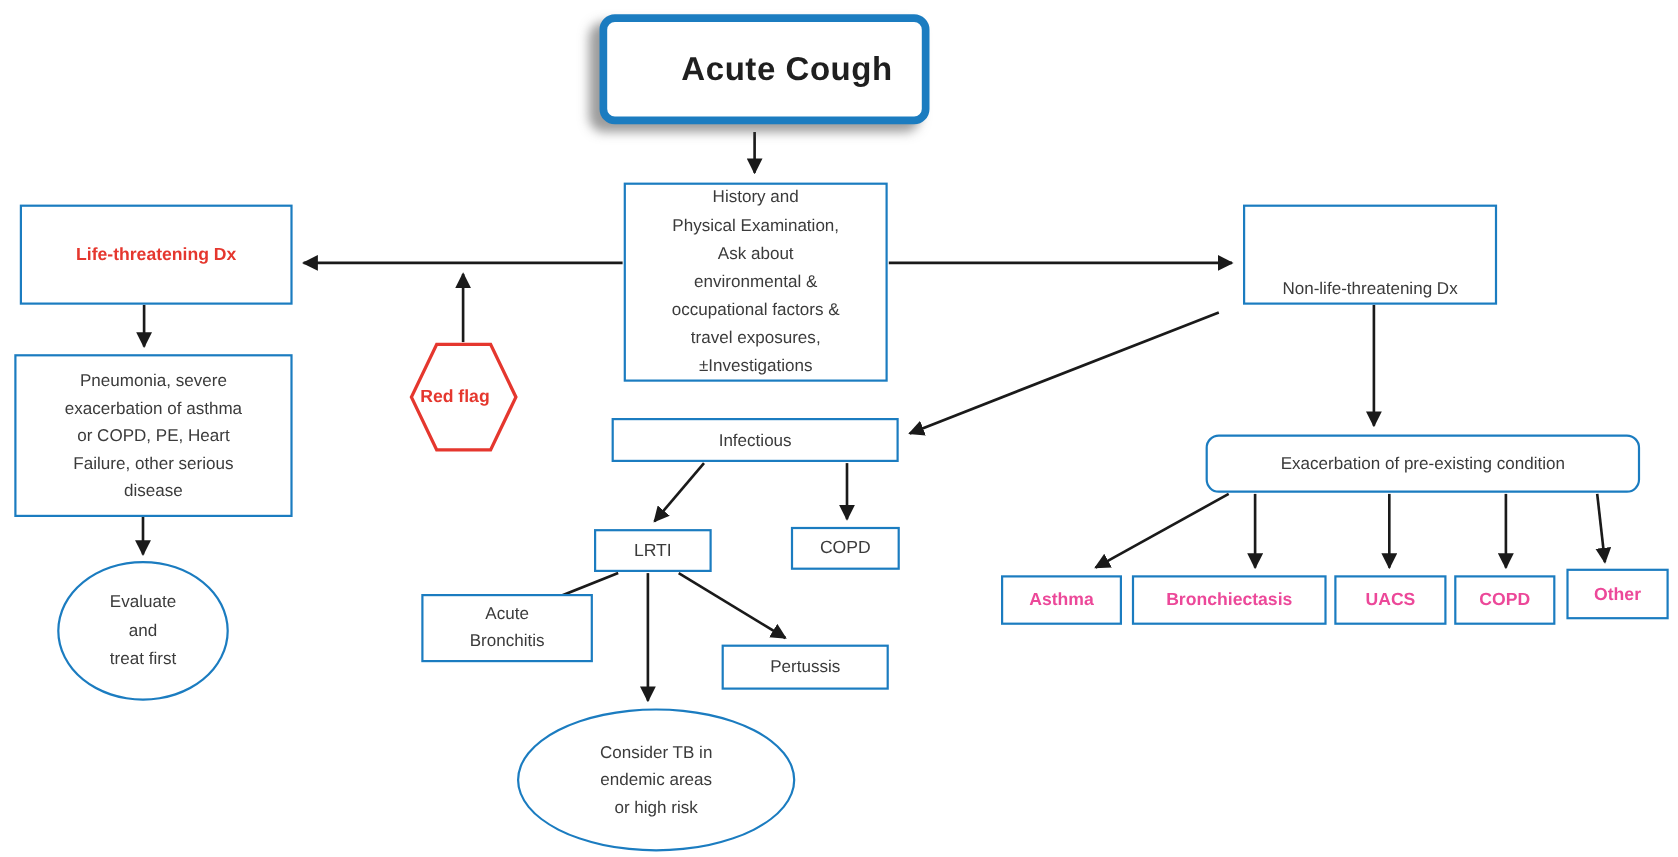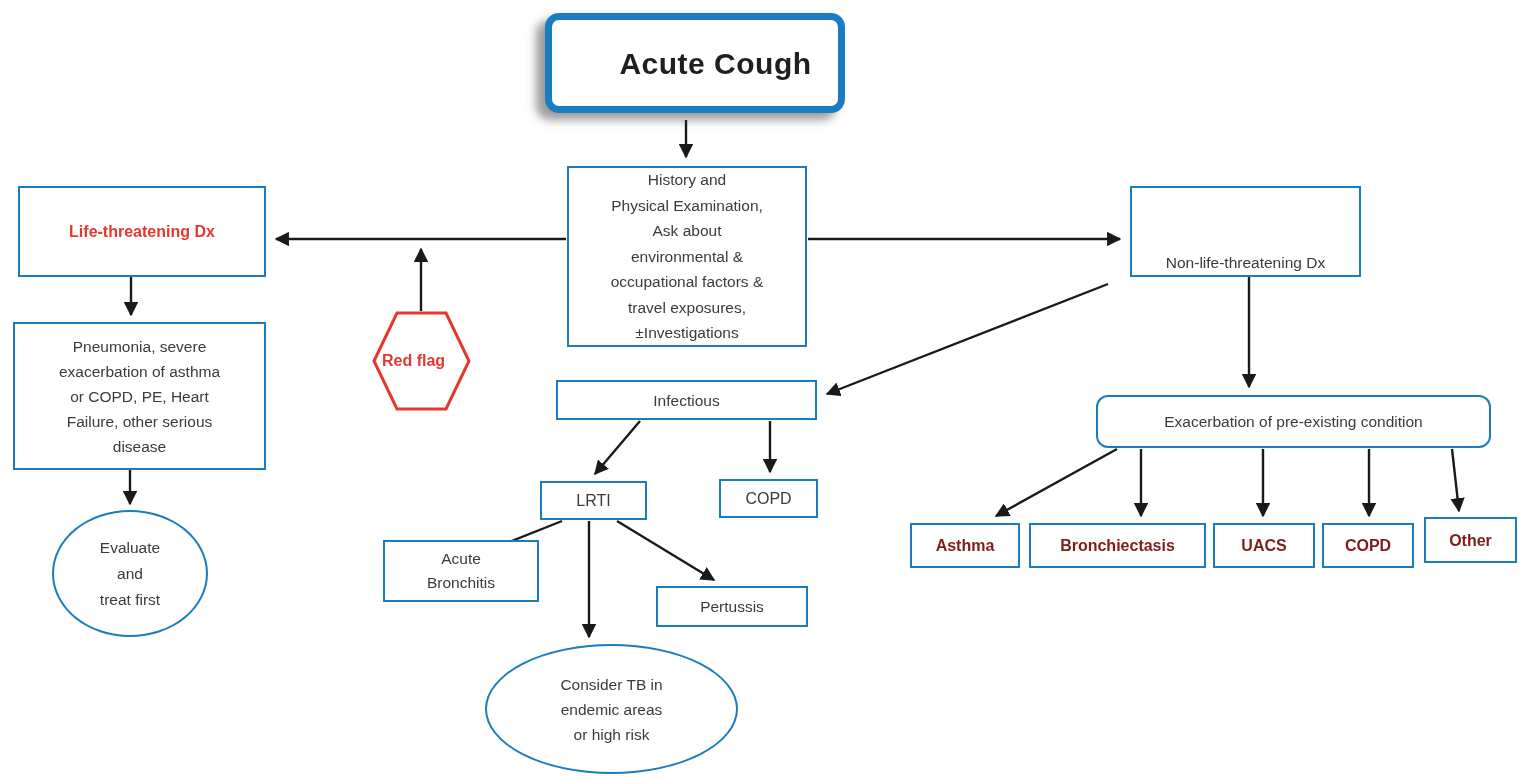--- a/index.html
+++ b/index.html
@@ -39,21 +39,21 @@
     color: #1f1f1f;
     letter-spacing: 0.5px;
     box-shadow: -9px 7px 10px rgba(75, 75, 75, 0.55);
     z-index: 2;
     padding-left: 41px;
   }
 
   .ellipse { border-radius: 50%; }
 
   .red-bold { color: var(--red, #e5372e); font-weight: bold; }
-  .bold { font-weight: bold; color: #7f1d1d; font-size: 16px; }
+  .bold { font-weight: bold; color: #ec4899; font-size: 16px; }
 
   .hex-label {
     position: absolute;
     display: flex;
     align-items: center;
     justify-content: flex-start;
     text-align: center;
     background: transparent;
     border: none;
     font-size: 16px;
@@ -145,21 +145,21 @@
 
   <div class="node" style="left:719px; top:479px; width:99px; height:39px; font-size:16px;">
     <span class="label">COPD</span>
   </div>
 
   <div class="node" style="left:383px; top:540px; width:156px; height:62px; line-height:24px;">
     <span class="label">Acute
 Bronchitis</span>
   </div>
 
-  <div class="node ellipse" style="left:485px; top:644px; width:253px; height:130px;align-items:center;">
+  <div class="node ellipse" style="left:470px; top:644px; width:253px; height:130px;align-items:center;">
     <span class="label">Consider TB in
 endemic areas
 or high risk</span>
   </div>
 
   <div class="node" style="left:656px; top:586px; width:152px; height:41px;">
     <span class="label">Pertussis</span>
   </div>
 
   <div class="node" style="left:1096px; top:395px; width:395px; height:53px;border-radius:12px;">

